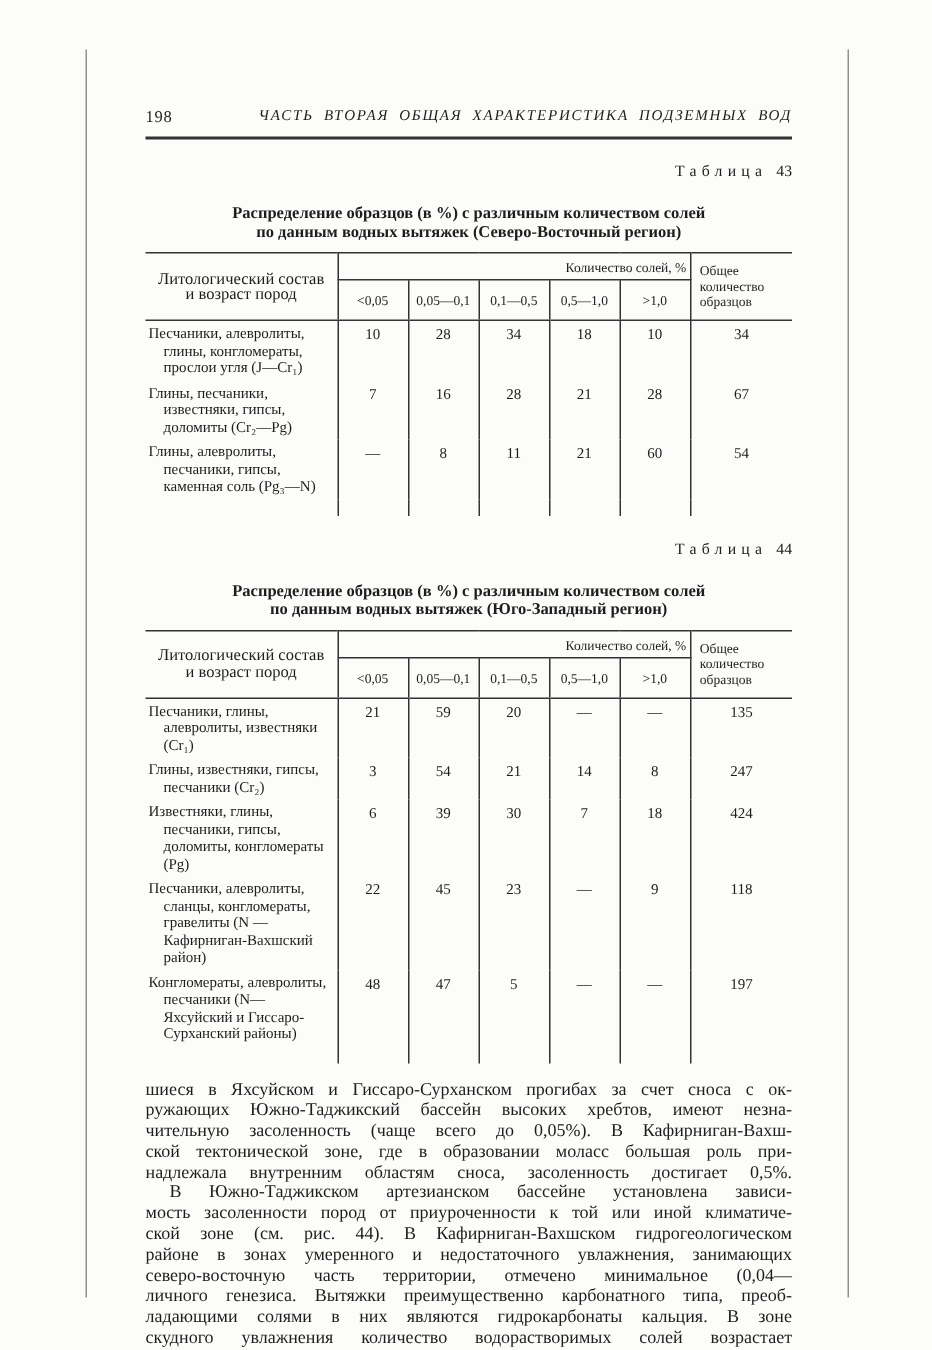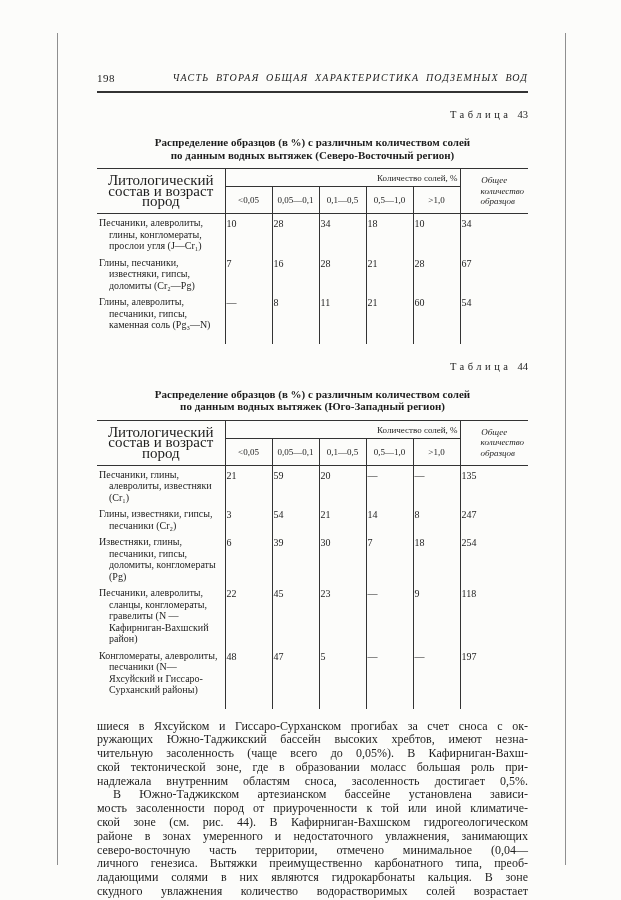--- a/index.html
+++ b/index.html
@@ -25,27 +25,27 @@
   .tbl-label { text-align: right; font-size: 10.5px; }
   .tbl-label-43 { margin-top: 16px; }
   .tbl-label-44 { margin-top: 17px; }
   .tbl-label .lw { letter-spacing: 3.5px; margin-right: 6px; }
   .tbl-title { margin-top: 16px; text-align: center; font-weight: bold; font-size: 11px; line-height: 12.5px; }
 
   table.datatable { width: 431px; border-collapse: collapse; margin-top: 7px; border-top: 1.5px solid #333; table-layout: fixed; }
   table.datatable th { font-weight: normal; }
   .c-lith { width: 128px; } .c-v { width: 47px; } .c-tot { width: 68px; }
 
-  .lith-h { font-size: 15px; line-height: 10.5px; text-align: center; vertical-align: middle; padding: 2px 8px; border-bottom: 1.5px solid #333; }
+  .lith-h { font-size: 11px; line-height: 10.5px; text-align: center; vertical-align: middle; padding: 2px 8px; border-bottom: 1.5px solid #333; }
   .group-h { font-size: 9px; text-align: right; vertical-align: middle; padding: 4px 2px 3px; border-left: 1px solid #333; border-right: 1px solid #333; border-bottom: 1px solid #333; }
-  .tot-h { font-size: 9px; line-height: 10.5px; text-align: center; vertical-align: middle; padding: 2px 20px; border-left: 1px solid #333; border-bottom: 1.5px solid #333; font-style: italic; }
+  .tot-h { font-size: 9px; line-height: 10.5px; text-align: left; vertical-align: middle; padding: 2px 6px; border-left: 1px solid #333; border-bottom: 1.5px solid #333; }
   .sub-h { font-size: 9px; vertical-align: middle; padding: 8px 1px; border-left: 1px solid #333; border-bottom: 1.5px solid #333; }
 
   td.lith { font-size: 10px; line-height: 11.5px; text-align: left; vertical-align: top; padding: 3px 2px 2px 12px; text-indent: -10px; }
-  td.val { font-size: 10px; vertical-align: top; padding-top: 4px; border-left: 1px solid #333; }
+  td.val { font-size: 10px; text-align: center; vertical-align: top; padding-top: 4px; border-left: 1px solid #333; }
   tr.spacer td { height: 11px; padding: 0; }
   tr.spacer td.vline { border-left: 1px solid #333; }
 
   .bodytext { margin-top: 11px; font-size: 12px; line-height: 13.8px; }
   .tline { text-align: justify; text-align-last: justify; }
   .indent { text-indent: 16px; }
 </style>
 </head>
 <body>
 
@@ -183,21 +183,21 @@
         <td class="val">8</td>
         <td class="val">247</td>
       </tr>
       <tr>
         <td class="lith">Известняки, глины, песчаники, гипсы, доломиты, конгломераты (Pg)</td>
         <td class="val">6</td>
         <td class="val">39</td>
         <td class="val">30</td>
         <td class="val">7</td>
         <td class="val">18</td>
-        <td class="val">254</td>
+        <td class="val">424</td>
       </tr>
       <tr>
         <td class="lith">Песчаники, алевролиты, сланцы, конгломераты, гравелиты (N — Кафирниган-Вахшский район)</td>
         <td class="val">22</td>
         <td class="val">45</td>
         <td class="val">23</td>
         <td class="val">—</td>
         <td class="val">9</td>
         <td class="val">118</td>
       </tr>

